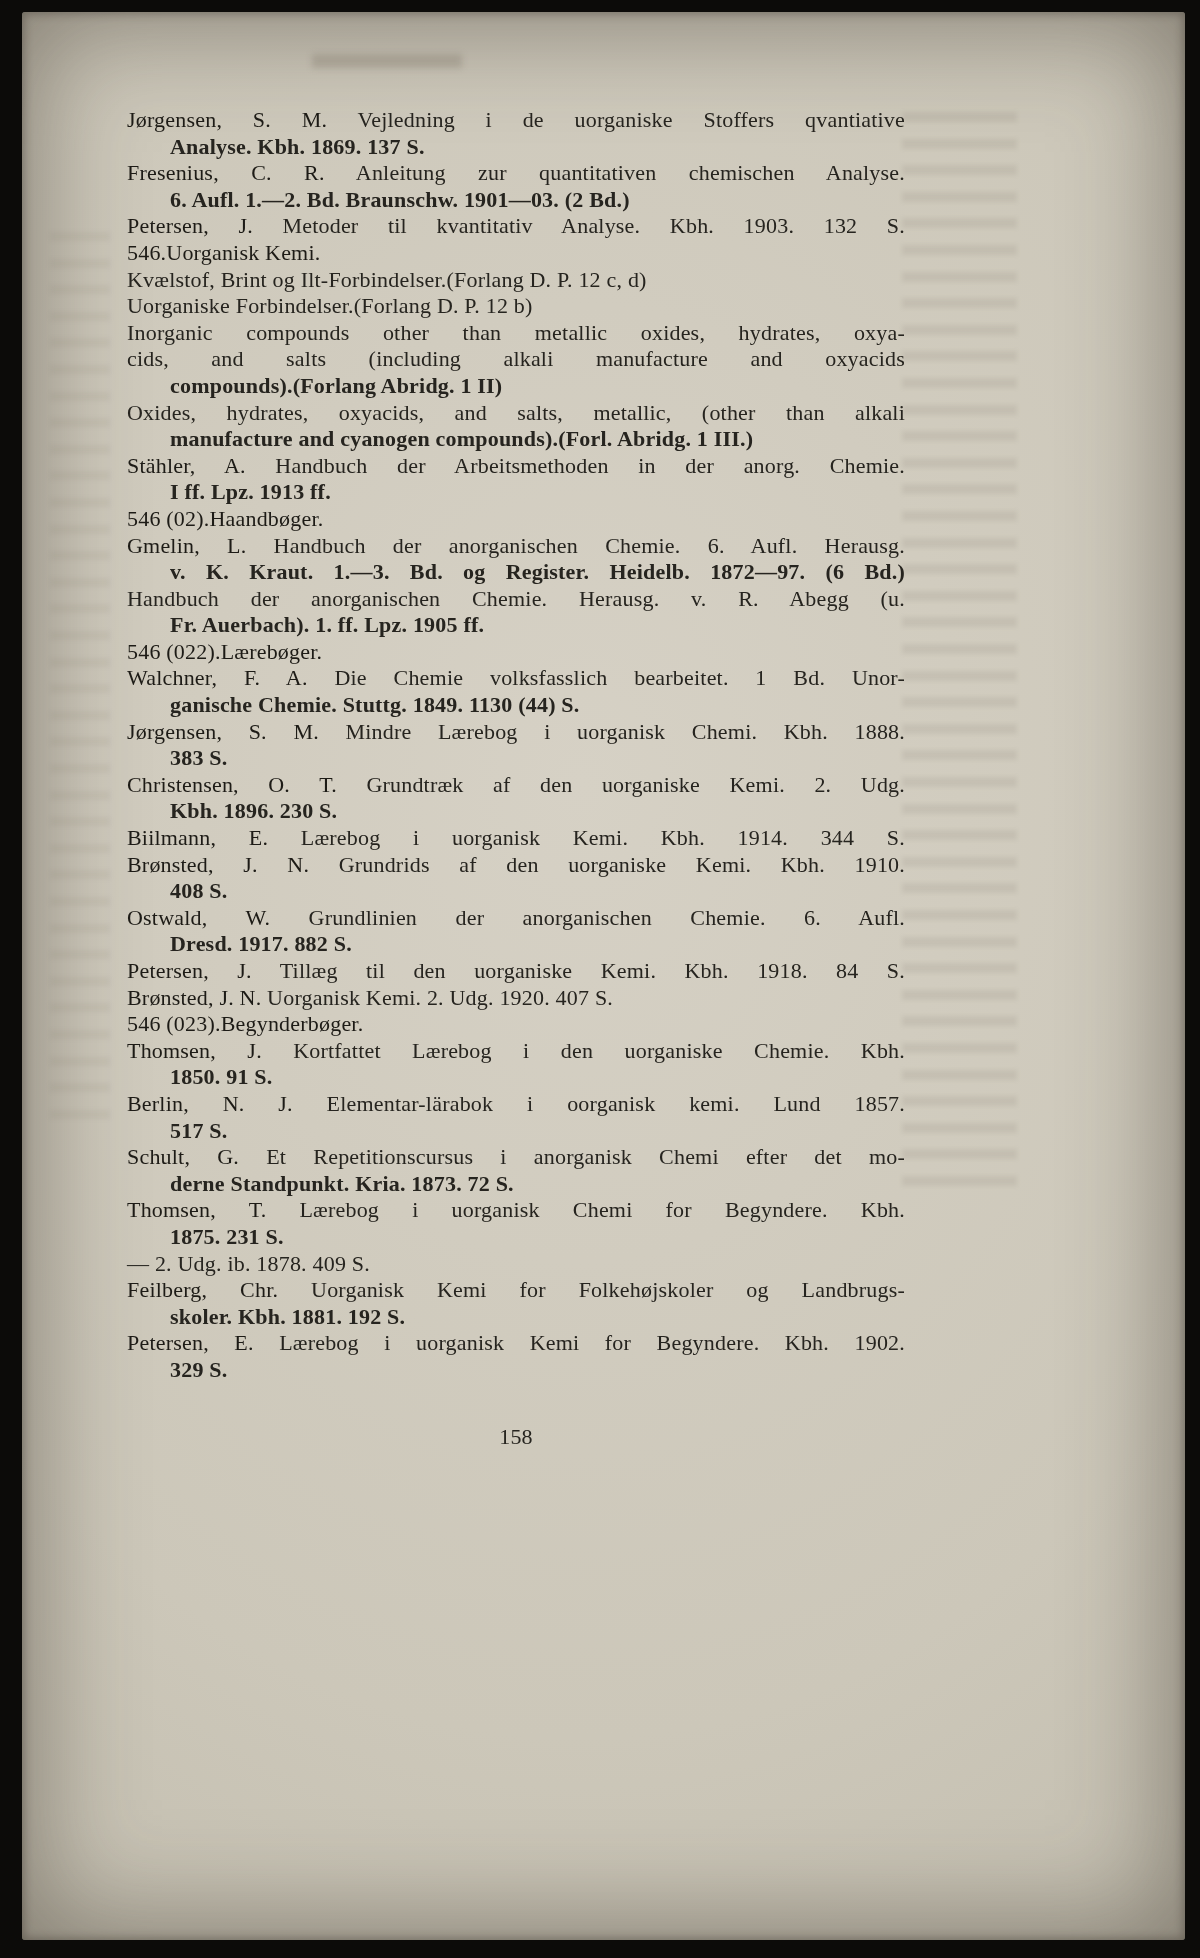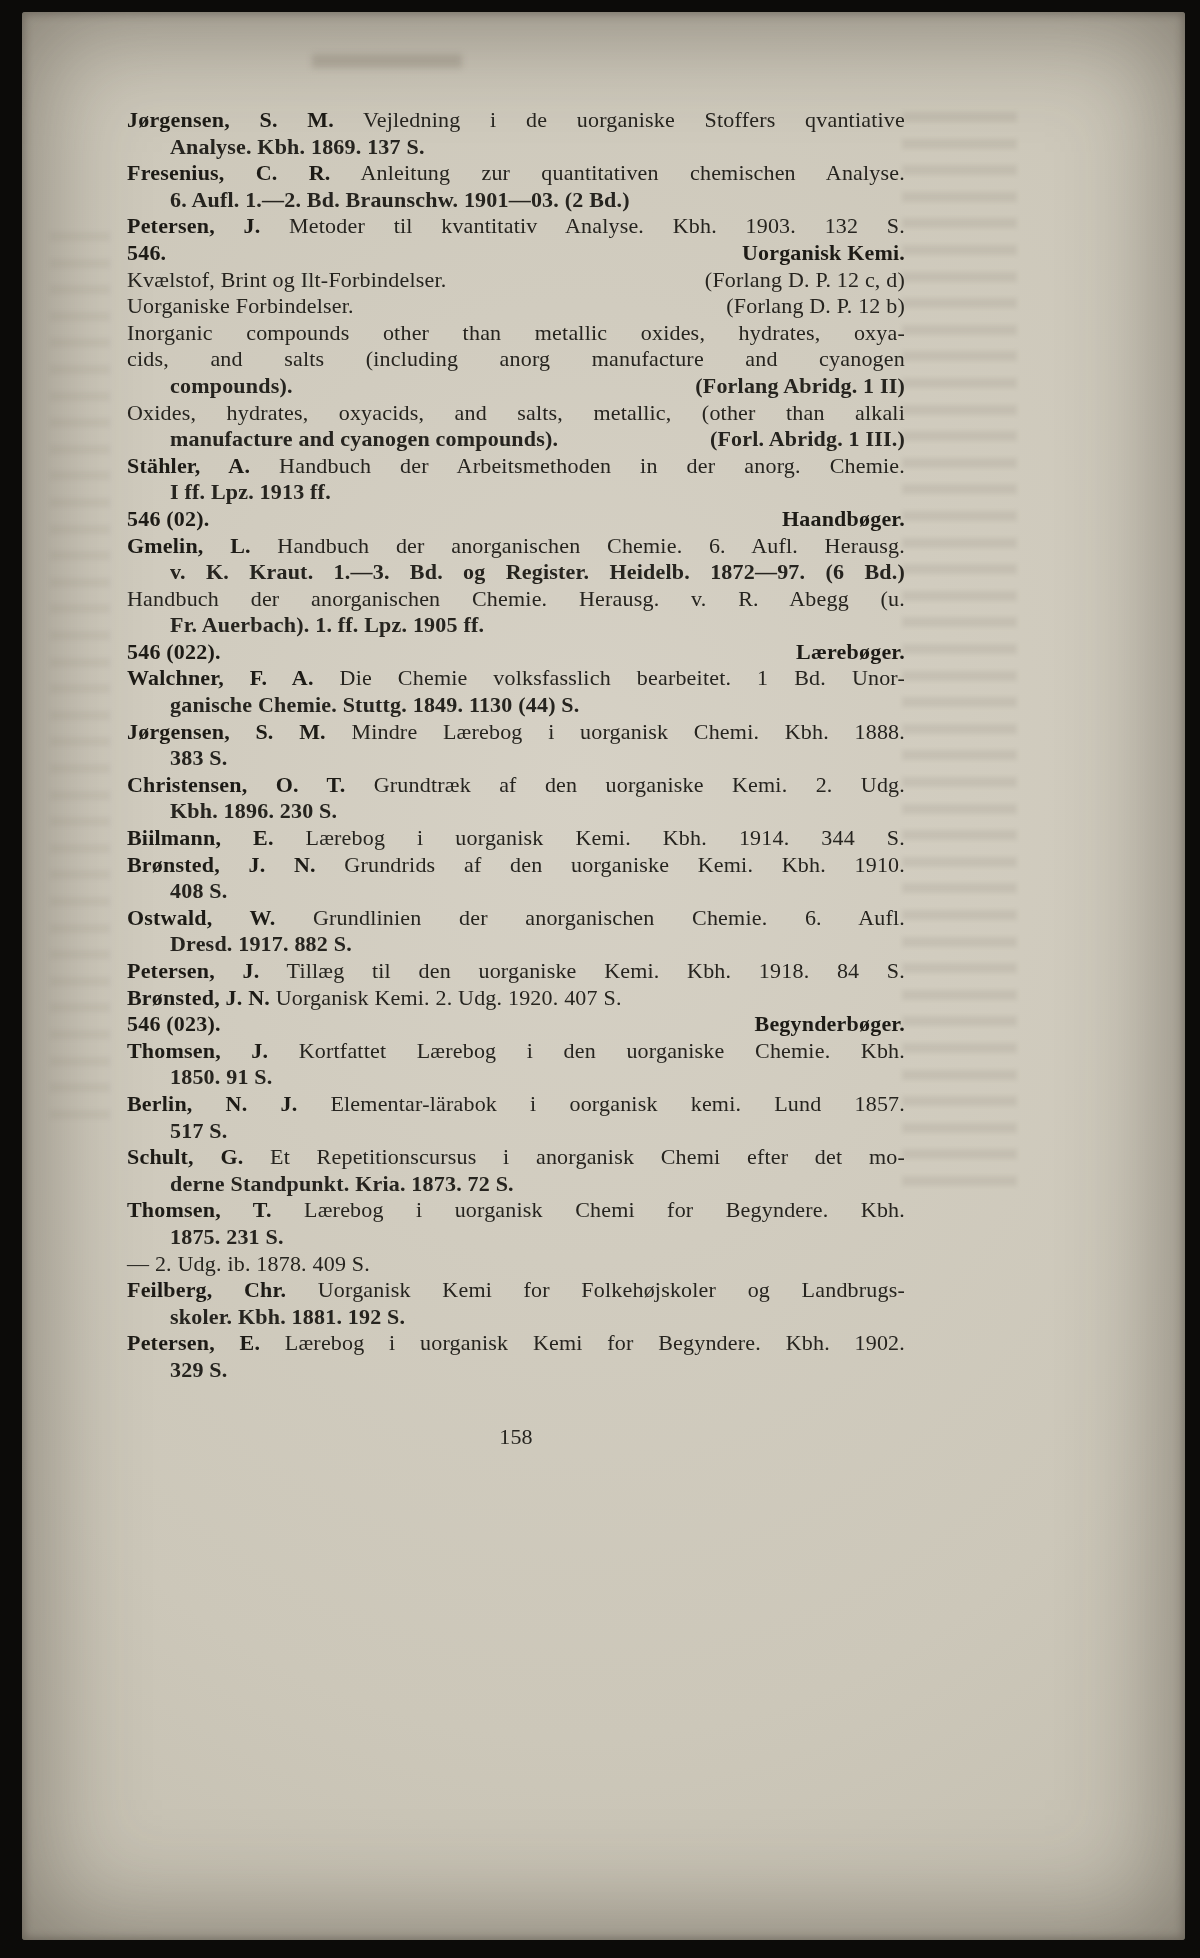--- a/index.html
+++ b/index.html
@@ -40,23 +40,22 @@
     color: #26241f;
   }
   .line { min-height: 26.6px; }
   .line.justify {
     text-align: justify;
     text-align-last: justify;
   }
   .line.indent { padding-left: 43px; font-weight: bold; }
   .line.split {
     display: flex;
-    justify-content: space-between;
   }
-  .bold { font-weight: bold; color: #1d1b16; }
+  .bold { font-weight: normal; color: #1d1b16; }
   .folio {
     margin-top: 40px;
     text-align: center;
   }
   
   .bleed-column {
     position: absolute;
     left: 880px;
     top: 100px;
     width: 115px;
@@ -115,21 +114,21 @@
         </div>
         <div class="line split">
           <span class="seg-left"><span>Kvælstof, Brint og Ilt-Forbindelser.</span></span>
           <span class="seg-right">(Forlang D. P. 12 c, d)</span>
         </div>
         <div class="line split">
           <span class="seg-left"><span>Uorganiske Forbindelser.</span></span>
           <span class="seg-right">(Forlang D. P. 12 b)</span>
         </div>
         <div class="line justify"><span class="seg-left"><span>Inorganic compounds other than metallic oxides, hydrates, oxya-</span></span></div>
-        <div class="line justify"><span class="seg-left"><span>cids, and salts (including anorg manufacture and cyanogen</span></span></div>
+        <div class="line justify"><span class="seg-left"><span>cids, and salts (including alkali manufacture and oxyacids</span></span></div>
         <div class="line indent split">
           <span class="seg-left"><span>compounds).</span></span>
           <span class="seg-right">(Forlang Abridg. 1 II)</span>
         </div>
         <div class="line justify"><span class="seg-left"><span>Oxides, hydrates, oxyacids, and salts, metallic, (other than alkali</span></span></div>
         <div class="line indent split">
           <span class="seg-left"><span>manufacture and cyanogen compounds).</span></span>
           <span class="seg-right">(Forl. Abridg. 1 III.)</span>
         </div>
         <div class="line justify"><span class="seg-left"><span class="bold">Stähler, A.</span><span> Handbuch der Arbeitsmethoden in der anorg. Chemie.</span></span></div>

